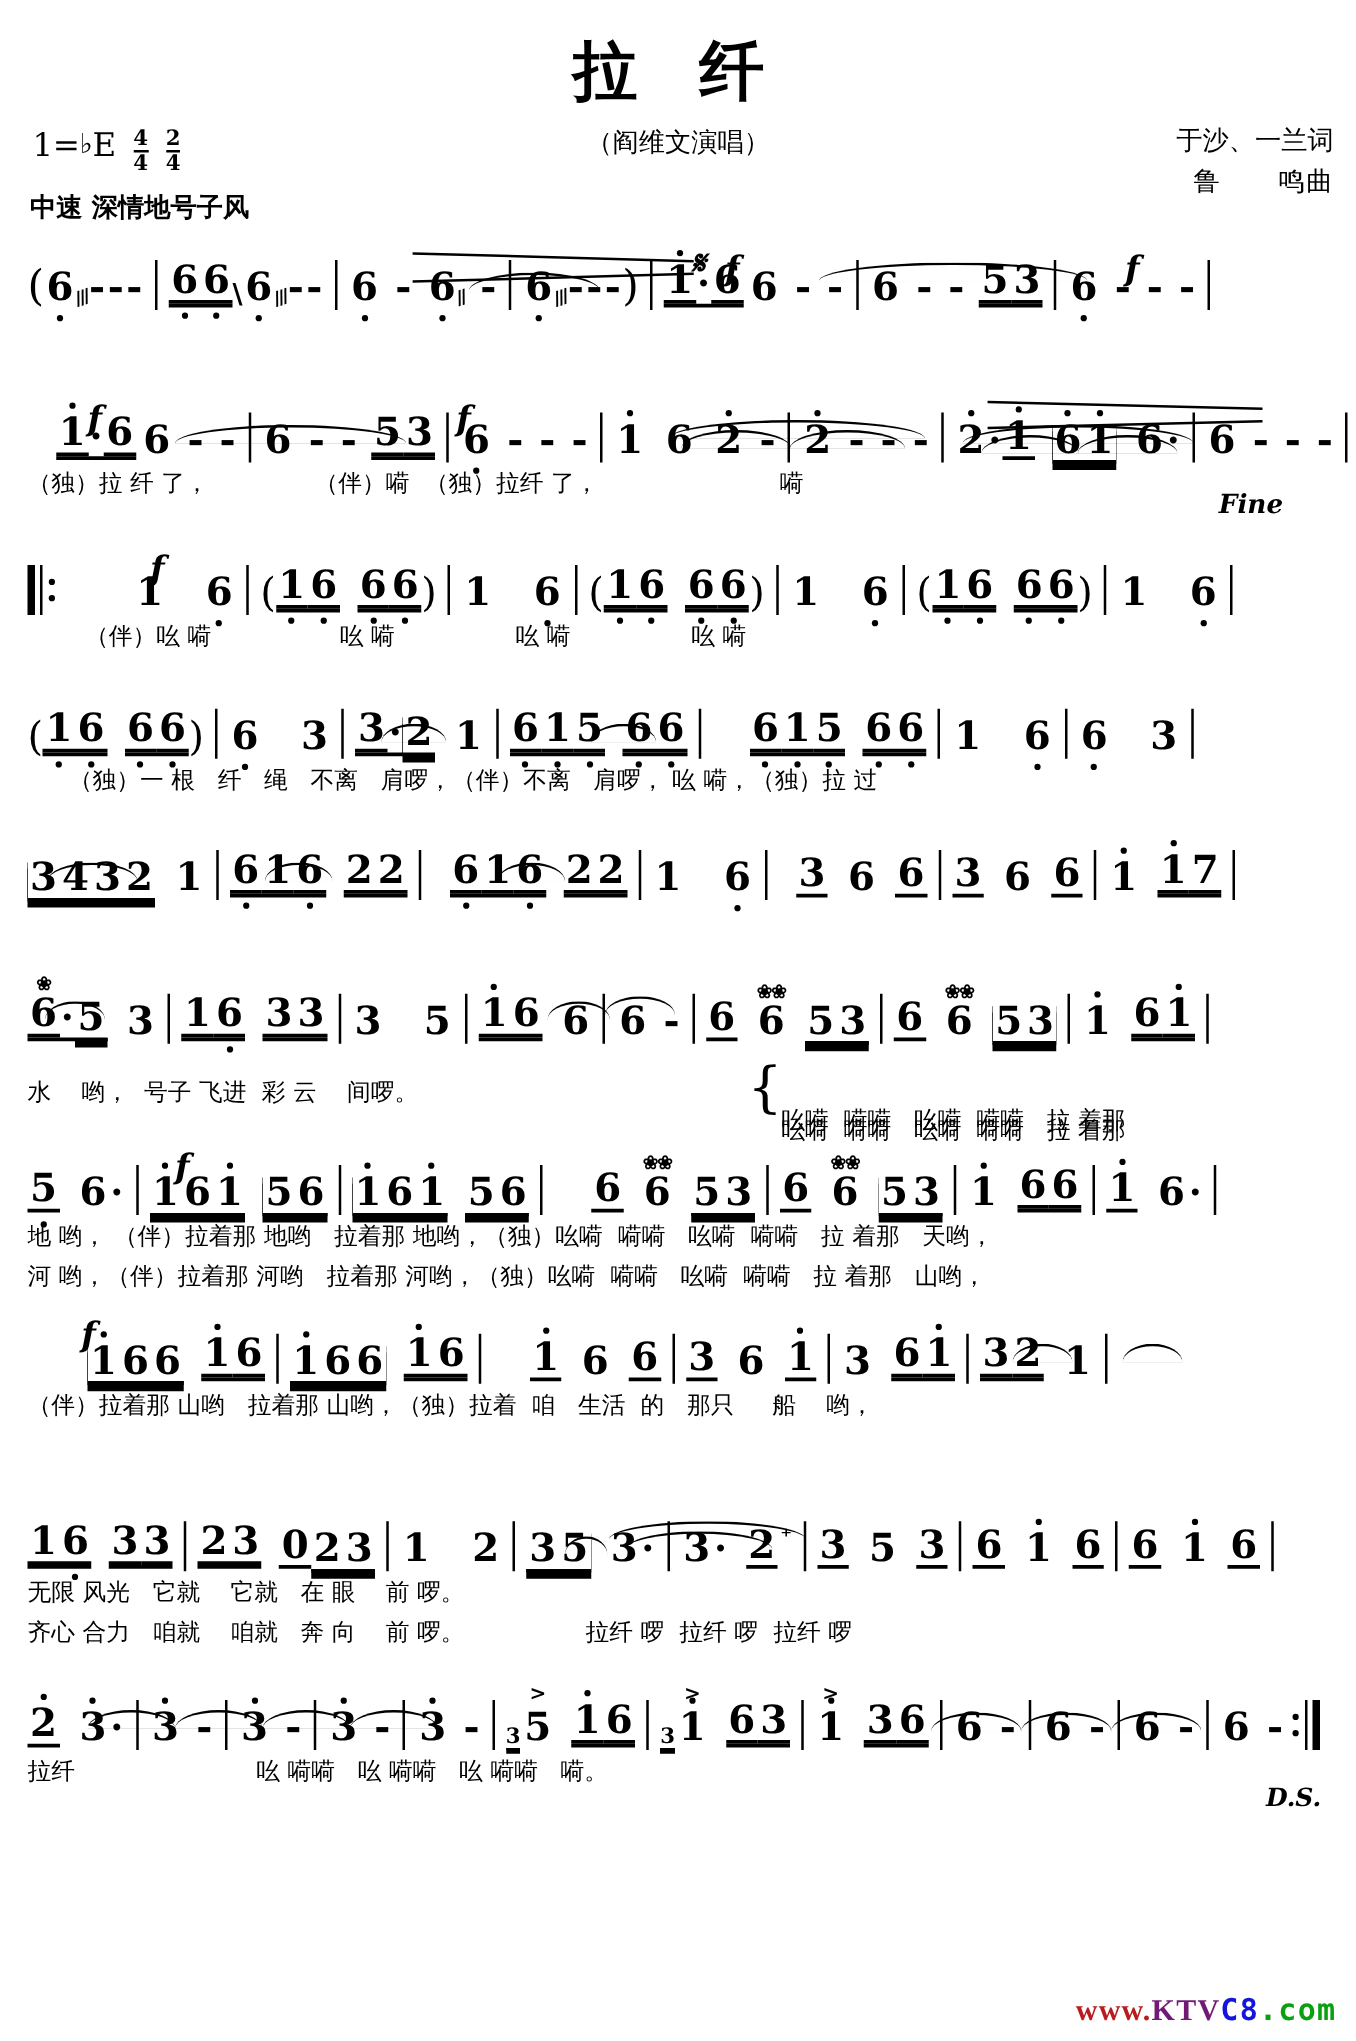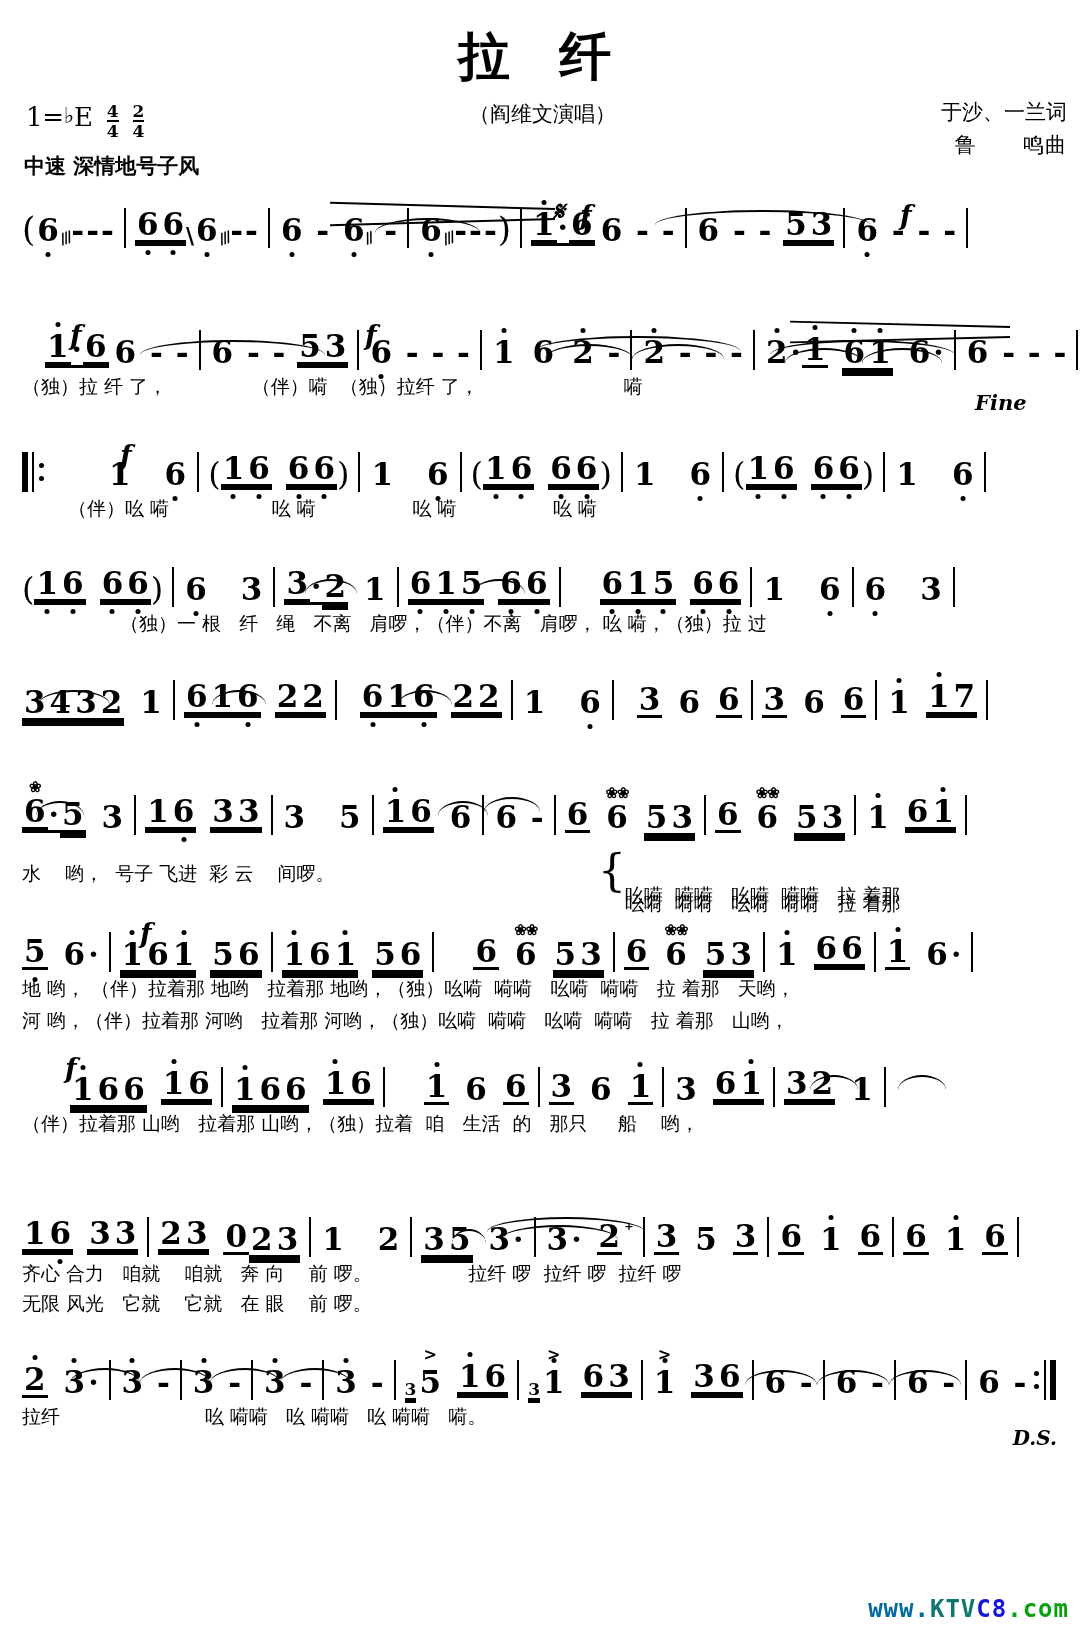--- a/index.html
+++ b/index.html
@@ -275,22 +275,22 @@
   
   .watermark {
     position: absolute;
     right: 16px;
     bottom: 10px;
     font-family: "DejaVu Sans Mono", monospace;
     font-size: 24px;
     font-weight: 700;
     letter-spacing: 1px;
   }
-  .watermark .w { color: #0369a1; }
-  .watermark .r { color: #0f766e; }
+  .watermark .w { color: #b91c1c; font-family: Liberation Serif, serif; }
+  .watermark .r { color: #701a75; font-family: Liberation Serif, serif; }
   .watermark .b { color: #1515dd; }
   .watermark .g { color: #0aa010; }
 </style>
 </head>
 <body>
 
 <div class="sheet">
 
   <div class="title">拉            纤</div>
   <div class="performer">（阎维文演唱）</div>
@@ -481,21 +481,21 @@
       <span class="bar"></span>
       <span class="measure">
         <span class="n">1</span><span class="spacer-md"></span><span class="n dot-low">6</span>
       </span>
       <span class="bar"></span>
       <span class="measure">
         <span class="n dot-low">6</span><span class="spacer-md"></span><span class="n">3</span>
       </span>
       <span class="bar"></span>
     </div>
-    <div class="lyr-row" style="padding-left:120px">（独）一 根   纤   绳   不离   肩啰，（伴）不离   肩啰， 吆 嗬，（独）拉 过</div>
+    <div class="lyr-row" style="padding-left:55px">（独）一 根   纤   绳   不离   肩啰，（伴）不离   肩啰， 吆 嗬，（独）拉 过</div>
   </div>
 
   <div class="system" style="top:668px">
     <div class="slur" style="left:38px; top:22px; width:72px;"></div>
     <div class="slur" style="left:212px; top:22px; width:54px;"></div>
     <div class="slur" style="left:398px; top:22px; width:54px;"></div>
 
     <div class="notes-row">
       <span class="measure">
         <span class="grp u2"><span class="n">3</span><span class="n">4</span><span class="n">3</span><span class="n">2</span></span><span class="spacer-sm"></span><span class="n">1</span>
@@ -684,22 +684,22 @@
       <span class="bar"></span>
       <span class="measure">
         <span class="n u1">6</span><span class="spacer-sm"></span><span class="n dot-hi">1</span><span class="spacer-sm"></span><span class="n u1">6</span>
       </span>
       <span class="bar"></span>
       <span class="measure">
         <span class="n u1">6</span><span class="spacer-sm"></span><span class="n dot-hi">1</span><span class="spacer-sm"></span><span class="n u1">6</span>
       </span>
       <span class="bar"></span>
     </div>
+    <div class="lyr-row second">无限 风光   它就    它就   在 眼    前 啰。</div>
     <div class="lyr-row">齐心 合力   咱就    咱就   奔 向    前 啰。                拉纤 啰  拉纤 啰  拉纤 啰</div>
-    <div class="lyr-row second">无限 风光   它就    它就   在 眼    前 啰。</div>
   </div>
 
   <div class="system" style="top:1348px">
     <div class="slur" style="left:70px; top:20px; width:70px;"></div>
     <div class="slur" style="left:140px; top:20px; width:70px;"></div>
     <div class="slur" style="left:210px; top:20px; width:70px;"></div>
     <div class="slur" style="left:280px; top:20px; width:70px;"></div>
     <div class="slur" style="left:745px; top:22px; width:72px;"></div>
     <div class="slur" style="left:817px; top:22px; width:72px;"></div>
     <div class="slur" style="left:889px; top:22px; width:72px;"></div>

